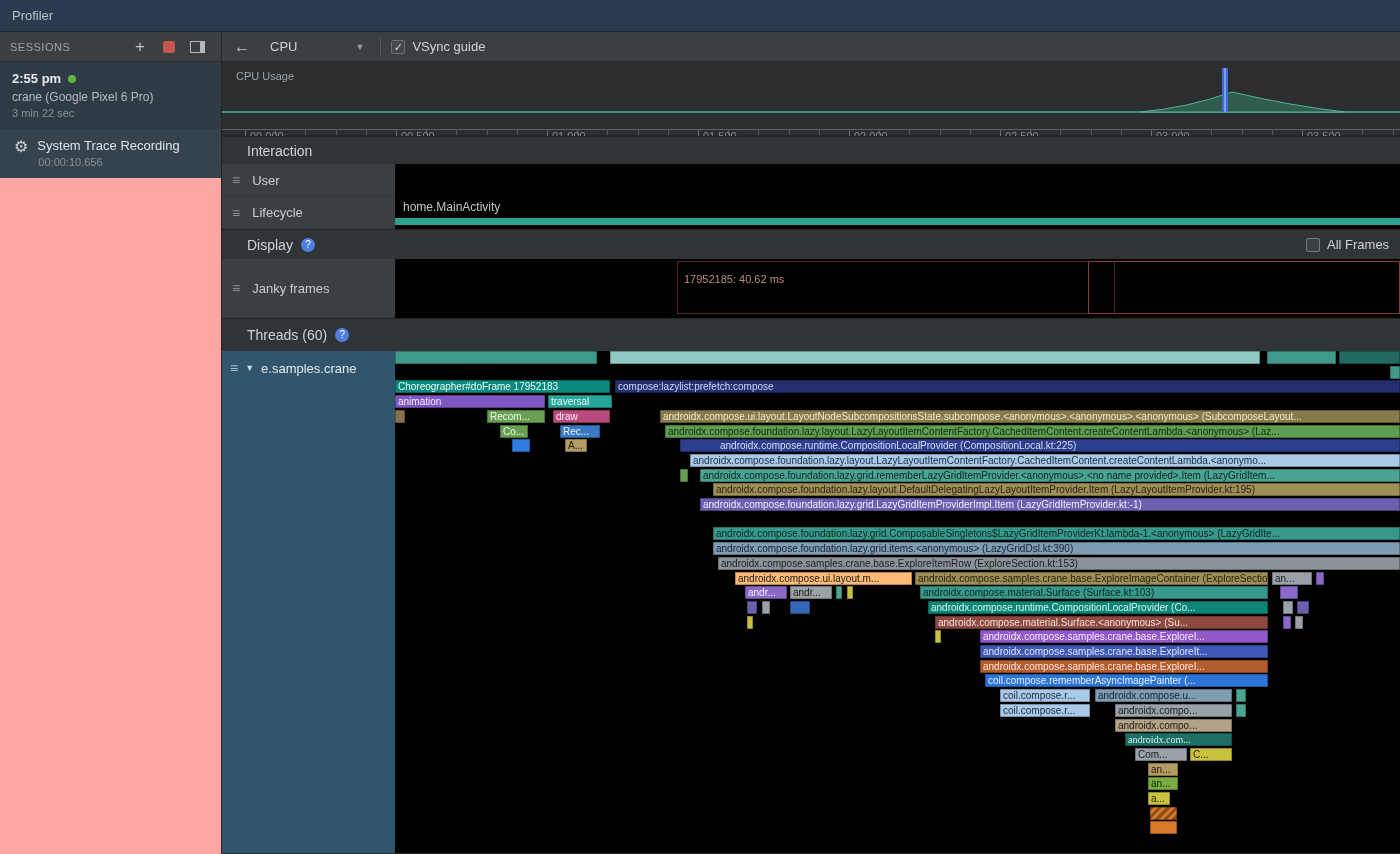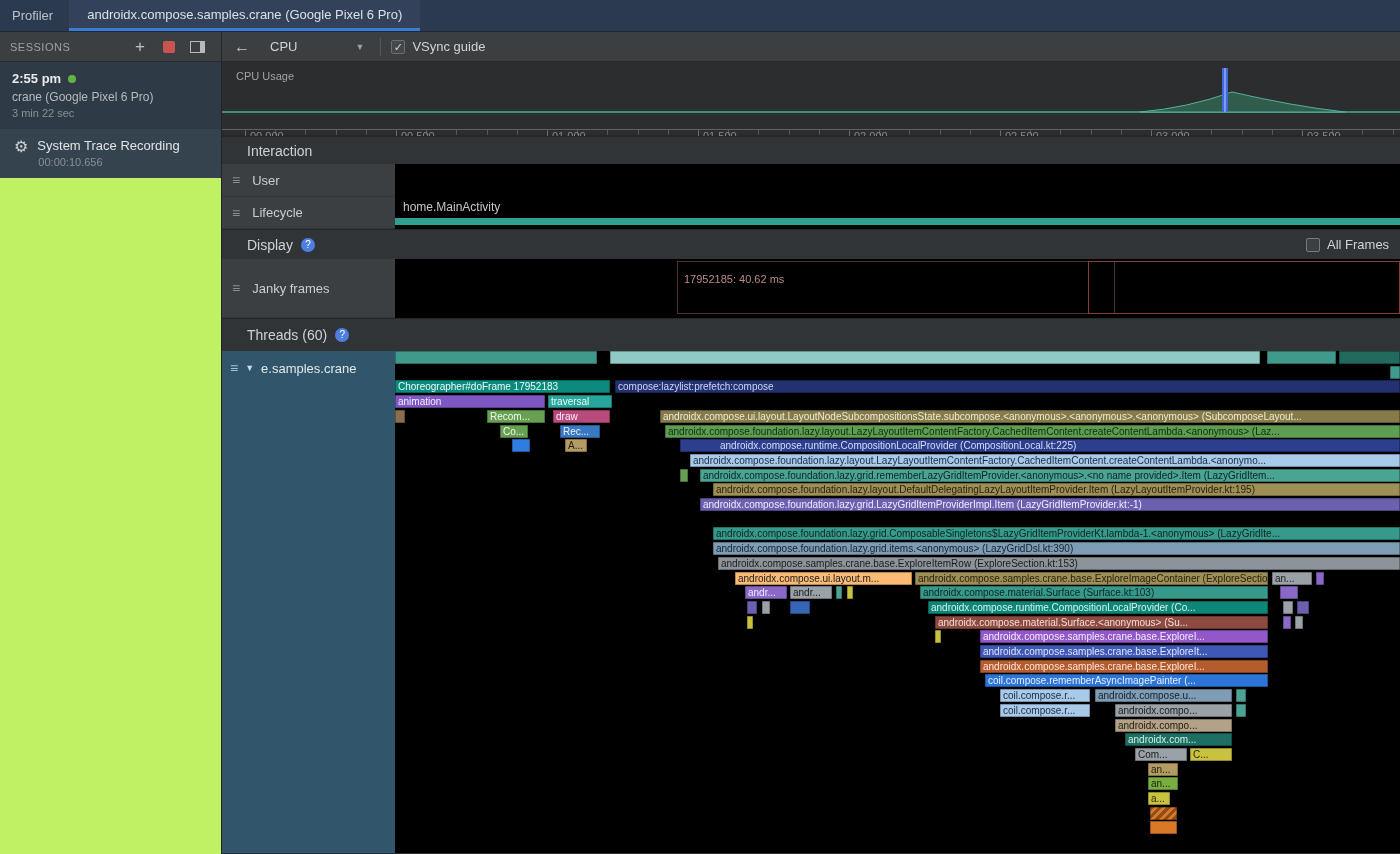--- a/index.html
+++ b/index.html
@@ -28,21 +28,21 @@
   .dropdown { display:flex; align-items:center; color:#d0d3d6; font-size:13px; padding:2px 6px; }
   .dropdown .chev { color:#9a9ea1; font-size:9px; margin-left:58px; }
   .vsep { width:1px; height:18px; background:#55585a; margin:0 10px; }
   .checkbox { width:14px; height:14px; border:1px solid #6a6e71; background:#43484c;
     color:#d4d7d9; font-size:11px; line-height:12px; text-align:center; border-radius:2px; }
   .checkbox.empty { color:transparent; background:#3c4043; border-color:#77797c; }
   .check-label { font-size:13px; color:#d0d3d6; margin-left:7px; }
 
   
   .content { display:flex; height:792px; }
-  .sessions-panel { width:222px; background:#bef264; border-right:1px solid #232323; }
+  .sessions-panel { width:222px; background:#fca5a5; border-right:1px solid #232323; }
   .session-card { background:#2e3b46; padding:9px 12px 10px 12px; }
   .session-time-row { display:flex; align-items:center; }
   .session-time { font-size:13px; font-weight:bold; color:#e8eaec; }
   .session-dot { width:8px; height:8px; border-radius:50%; background:#62b543; margin-left:7px; }
   .session-device { font-size:12px; color:#b6babd; margin-top:4px; }
   .session-duration { font-size:11px; color:#8b8f92; margin-top:3px; }
   .recording-row { display:flex; gap:9px; padding:9px 12px 10px 14px; background:#35434f;
     align-items:flex-start; }
   .gear-icon { color:#ccd0d3; font-size:16px; line-height:17px; }
   .recording-title { font-size:13px; color:#e0e3e6; }
@@ -98,23 +98,20 @@
     padding:0 3px; white-space:nowrap; overflow:hidden; border-radius:1px;
     box-shadow:inset 0 0 0 1px rgba(0,0,0,.28); }
 </style>
 </head>
 <body>
 
 <div class="app">
 
   <div class="tabbar">
     <span class="profiler-label">Profiler</span>
-    <div class="tab">
-      <span>androidx.compose.samples.crane (Google Pixel 6 Pro)</span>
-    </div>
   </div>
 
   <div class="toolbar">
     <div class="sessions-header">
       <span class="sessions-title">SESSIONS</span>
       <span class="icon-plus">+</span>
       <span class="icon-stop" style="background: rgb(199, 84, 80);"></span>
       <span class="icon-pane"></span>
     </div>
     <div class="main-toolbar">
@@ -280,21 +277,21 @@
             <div class="bar" style="left: 585px; top: 294px; width: 288px; background: rgb(63, 87, 181); color: rgb(223, 228, 248);">androidx.compose.samples.crane.base.ExploreIt...</div>
             <div class="bar" style="left: 585px; top: 308.7px; width: 288px; background: rgb(181, 92, 46); color: rgb(248, 231, 220);">androidx.compose.samples.crane.base.ExploreI...</div>
             <div class="bar" style="left: 590px; top: 323.4px; width: 283px; background: rgb(45, 116, 216); color: rgb(227, 238, 252);">coil.compose.rememberAsyncImagePainter (...</div>
             <div class="bar" style="left: 605px; top: 338.1px; width: 90px; background: rgb(169, 201, 232); color: rgb(28, 44, 66);">coil.compose.r...</div>
             <div class="bar" style="left: 700px; top: 338.1px; width: 137px; background: rgb(126, 156, 180); color: rgb(20, 33, 44);">androidx.compose.u...</div>
             <div class="bar" style="left: 841px; top: 338.1px; width: 10px; background: rgb(75, 163, 147);"></div>
             <div class="bar" style="left: 605px; top: 352.8px; width: 90px; background: rgb(169, 201, 232); color: rgb(28, 44, 66);">coil.compose.r...</div>
             <div class="bar" style="left: 720px; top: 352.8px; width: 117px; background: rgb(154, 161, 167); color: rgb(24, 28, 31);">androidx.compo...</div>
             <div class="bar" style="left: 841px; top: 352.8px; width: 10px; background: rgb(75, 163, 147);"></div>
             <div class="bar" style="left: 720px; top: 367.5px; width: 117px; background: rgb(179, 162, 136); color: rgb(38, 32, 15);">androidx.compo...</div>
-            <div class="bar" style="left: 730px; top: 382.2px; width: 107px; background: rgb(29, 111, 99); color: rgb(210, 239, 233);">androidx.com...</div>
+            <div class="bar" style="left: 730px; top: 382.2px; width: 107px; background: rgb(29, 111, 99); color: rgb(210, 239, 233); font-family: Liberation Serif, serif;">androidx.com...</div>
             <div class="bar" style="left: 740px; top: 396.9px; width: 52px; background: rgb(154, 161, 167); color: rgb(24, 28, 31);">Com...</div>
             <div class="bar" style="left: 795px; top: 396.9px; width: 42px; background: rgb(201, 194, 63); color: rgb(42, 40, 13);">C...</div>
             <div class="bar" style="left: 753px; top: 411.6px; width: 30px; background: rgb(179, 155, 99); color: rgb(38, 32, 18);">an...</div>
             <div class="bar" style="left: 753px; top: 426.3px; width: 30px; background: rgb(121, 173, 63); color: rgb(21, 35, 10);">an...</div>
             <div class="bar" style="left: 753px; top: 441px; width: 22px; background: rgb(201, 194, 63); color: rgb(42, 40, 13);">a...</div>
             <div class="bar" style="left: 755px; top: 455.7px; width: 27px; background: repeating-linear-gradient(135deg, rgba(0, 0, 0, 0.35) 0px, rgba(0, 0, 0, 0.35) 3px, transparent 3px, transparent 6px) rgb(217, 121, 39);"></div>
             <div class="bar" style="left: 755px; top: 470.4px; width: 27px; background: rgb(217, 121, 39);"></div>
           </div>
       </div>
 

